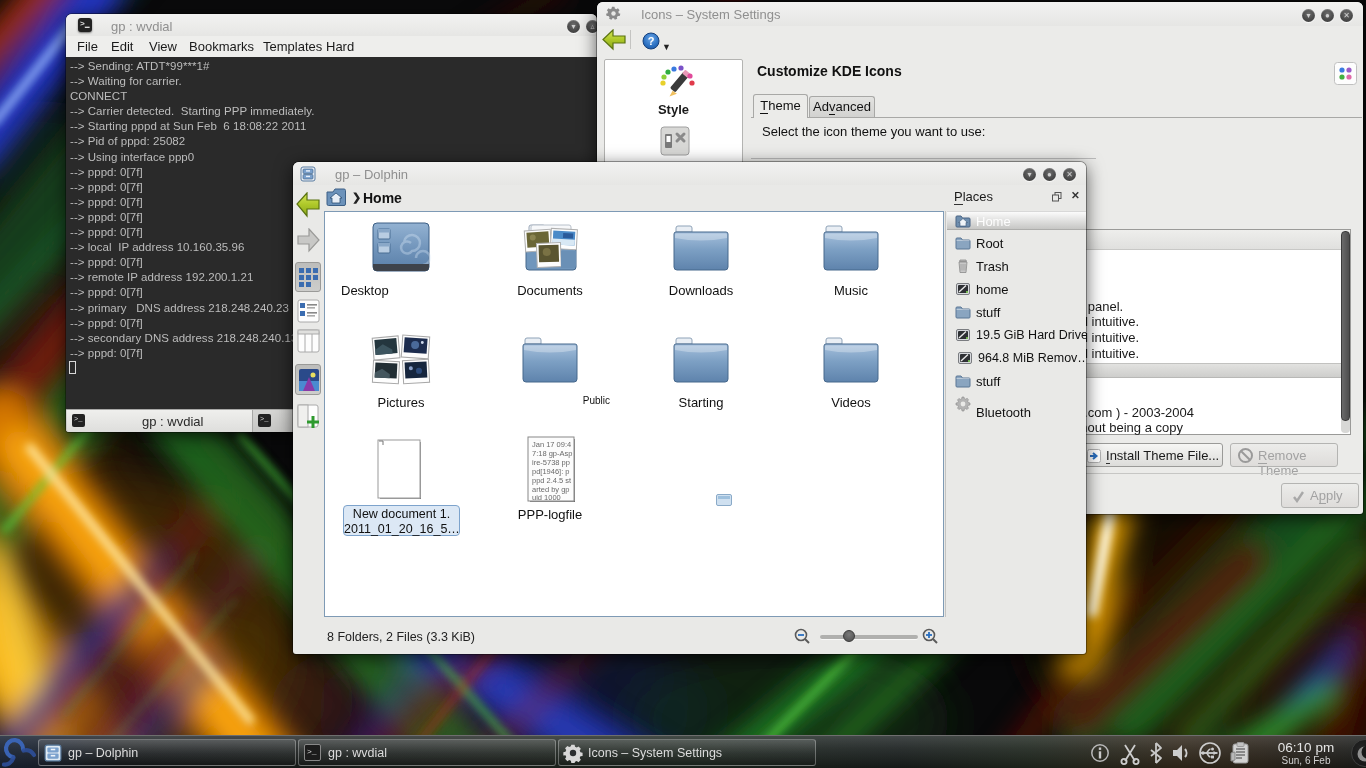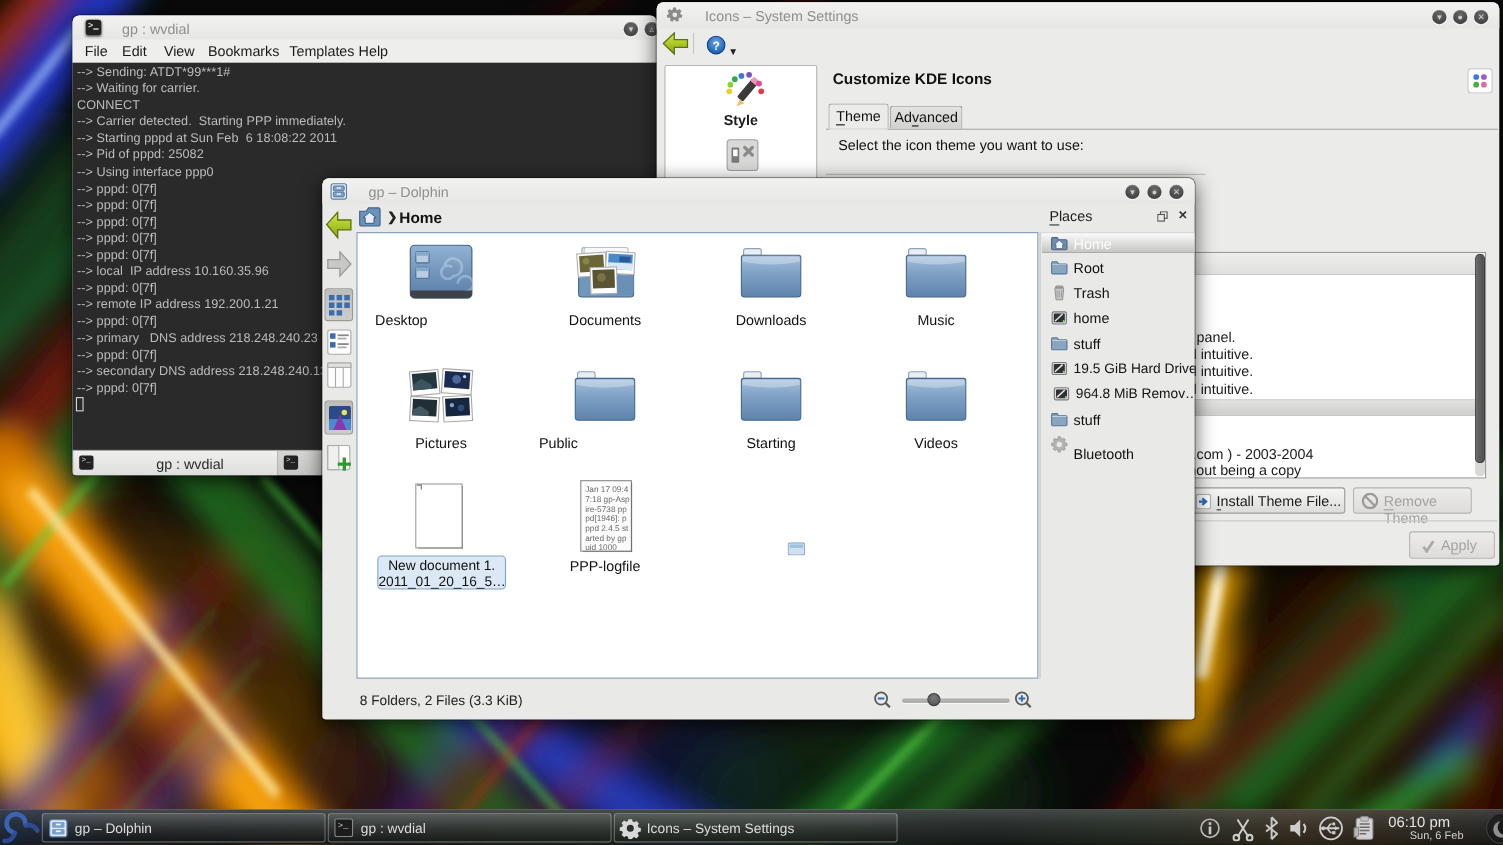--- a/index.html
+++ b/index.html
@@ -115,21 +115,21 @@
   <div class="wbtn" style="left:520px;top:6px">
         <span>▵</span>
       </div>
 
   <div class="abs" style="left:0;top:22px;width:531px;height:21px;background:#eeeeec;font-size:13px;color:#1a1a1a">
     <span class="abs" style="left:11px;top:3px">File</span>
     <span class="abs" style="left:45px;top:3px">Edit</span>
     <span class="abs" style="left:83px;top:3px">View</span>
     <span class="abs" style="left:123px;top:3px">Bookmarks</span>
     <span class="abs" style="left:197px;top:3px">Templates</span>
-    <span class="abs" style="left:260px;top:3px">Help</span>
+    <span class="abs" style="left:260px;top:3px">Hard</span>
   </div>
 
   <div class="abs" style="left:0;top:43px;width:531px;height:352px;background:#2a2a2a;overflow:hidden">
     <pre id="term" style="position:absolute;left:4px;top:2px;font-family:Liberation Sans, sans-serif;font-size:11.5px;line-height:15.1px;color:#bcbcbc;letter-spacing:0.05px">--&gt; Sending: ATDT*99***1#
 --&gt; Waiting for carrier.
 CONNECT
 --&gt; Carrier detected.  Starting PPP immediately.
 --&gt; Starting pppd at Sun Feb  6 18:08:22 2011
 --&gt; Pid of pppd: 25082
 --&gt; Using interface ppp0
@@ -563,21 +563,21 @@
               <linearGradient id="fgA" x1="0" y1="0" x2="0" y2="1">
                 <stop offset="0" stop-color="#a6c0dc"></stop>
                 <stop offset="0.45" stop-color="#7da0c4"></stop>
                 <stop offset="1" stop-color="#5e83ac"></stop>
               </linearGradient>
             </defs>
 <path d="M6 10 v-4 a2 2 0 0 1 2 -2 h12 a2 2 0 0 1 2 2 v4 z" fill="#e9eef4" stroke="#8fa3b8" stroke-width="1"></path>
 <path d="M4 12 a2 2 0 0 1 2 -2 h50 a2 2 0 0 1 2 2 v33 a3 3 0 0 1 -3 3 h-48 a3 3 0 0 1 -3 -3 z" fill="url(#fgA)" stroke="#46688c" stroke-width="1"></path>
 <path d="M5 13 a1.5 1.5 0 0 1 1.5 -1.5 h49 a1.5 1.5 0 0 1 1.5 1.5 l0 3 q-26 5 -52 0 z" fill="rgba(255,255,255,0.30)"></path>
 </svg></div>
-        <div class="abs" style="left:197px;top:233px;width:120px;text-align:left;font-size:13px;color:#111">Public</div>
+        <div class="abs" style="left:197px;top:233px;width:120px;text-align:right;font-size:10px;color:#111">Public</div>
   <div class="abs" style="left:377px;top:172px;width:62px;height:50px"><svg width="62" height="50" viewBox="0 0 62 50">
 <defs>
               <linearGradient id="fgA" x1="0" y1="0" x2="0" y2="1">
                 <stop offset="0" stop-color="#a6c0dc"></stop>
                 <stop offset="0.45" stop-color="#7da0c4"></stop>
                 <stop offset="1" stop-color="#5e83ac"></stop>
               </linearGradient>
             </defs>
 <path d="M6 10 v-4 a2 2 0 0 1 2 -2 h12 a2 2 0 0 1 2 2 v4 z" fill="#e9eef4" stroke="#8fa3b8" stroke-width="1"></path>
 <path d="M4 12 a2 2 0 0 1 2 -2 h50 a2 2 0 0 1 2 2 v33 a3 3 0 0 1 -3 3 h-48 a3 3 0 0 1 -3 -3 z" fill="url(#fgA)" stroke="#46688c" stroke-width="1"></path>
@@ -693,21 +693,21 @@
     <rect x="9" y="1.5" width="7" height="4" rx="1" fill="#c2c2c2" stroke="#9a9a9a"></rect>
     <g stroke="#6a6a6a" stroke-width="1.4">
           <line x1="8" y1="8" x2="17" y2="8"></line>
           <line x1="8" y1="11" x2="17" y2="11"></line>
           <line x1="8" y1="14" x2="17" y2="14"></line>
           <line x1="8" y1="17" x2="14" y2="17"></line>
         </g>
     <path d="M3 12 l4 -1 v8 l-4 1 z" fill="#b8b8b8" stroke="#8a8a8a"></path>
   </svg>
 
-  <div class="abs" style="left:1262px;top:4px;width:88px;text-align:left;font-size:13.5px;color:#e4e4e4">06:10 pm</div>
+  <div class="abs" style="left:1262px;top:4px;width:88px;text-align:center;font-size:13.5px;color:#e4e4e4">06:10 pm</div>
   <div class="abs" style="left:1262px;top:19px;width:88px;text-align:center;font-size:10px;color:#d0d0d0">Sun, 6 Feb</div>
 
   <div class="abs" style="left:1351px;top:3px;width:28px;height:28px;border-radius:50%;background:radial-gradient(circle at 40% 40%, #262626, #101010);border:1px solid #3e3e3e">
     <svg class="abs" style="left:2px;top:2px" width="24" height="24" viewBox="0 0 24 24">
       <circle cx="11" cy="12" r="7.5" fill="#8f8f8f"></circle>
           <circle cx="14.5" cy="10" r="7" fill="#181818"></circle>
     </svg>
   </div>
 </div>
 

